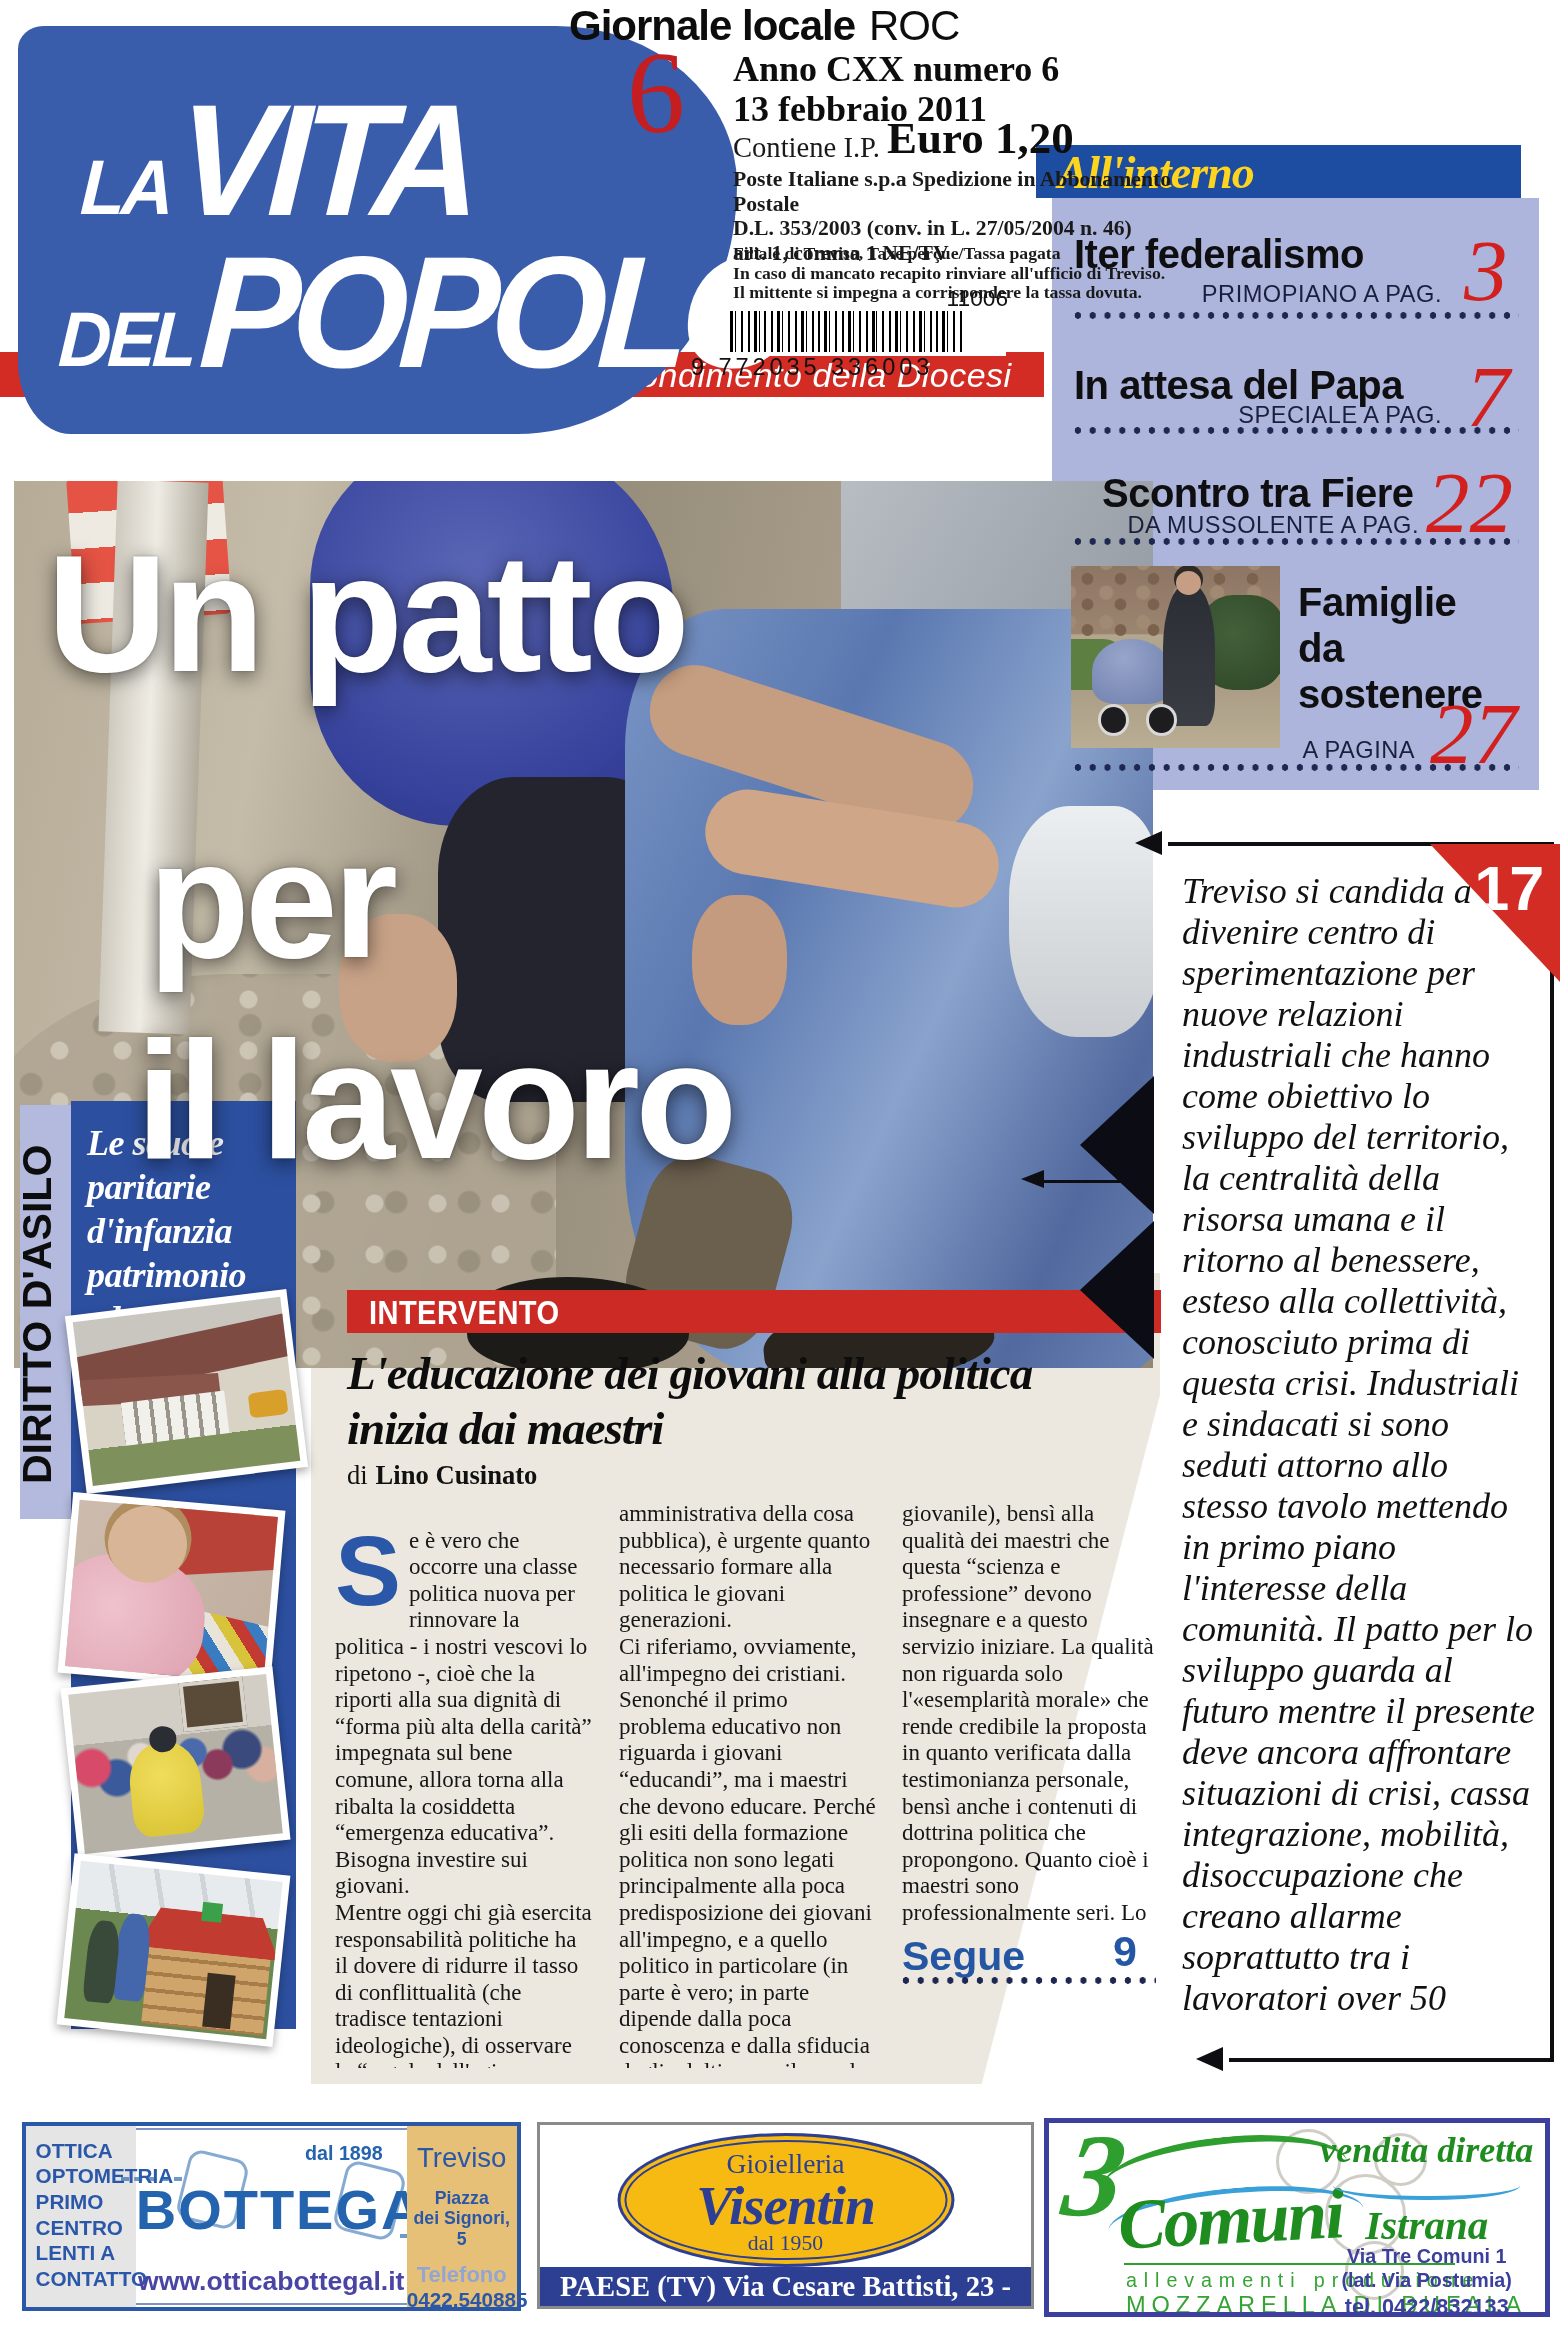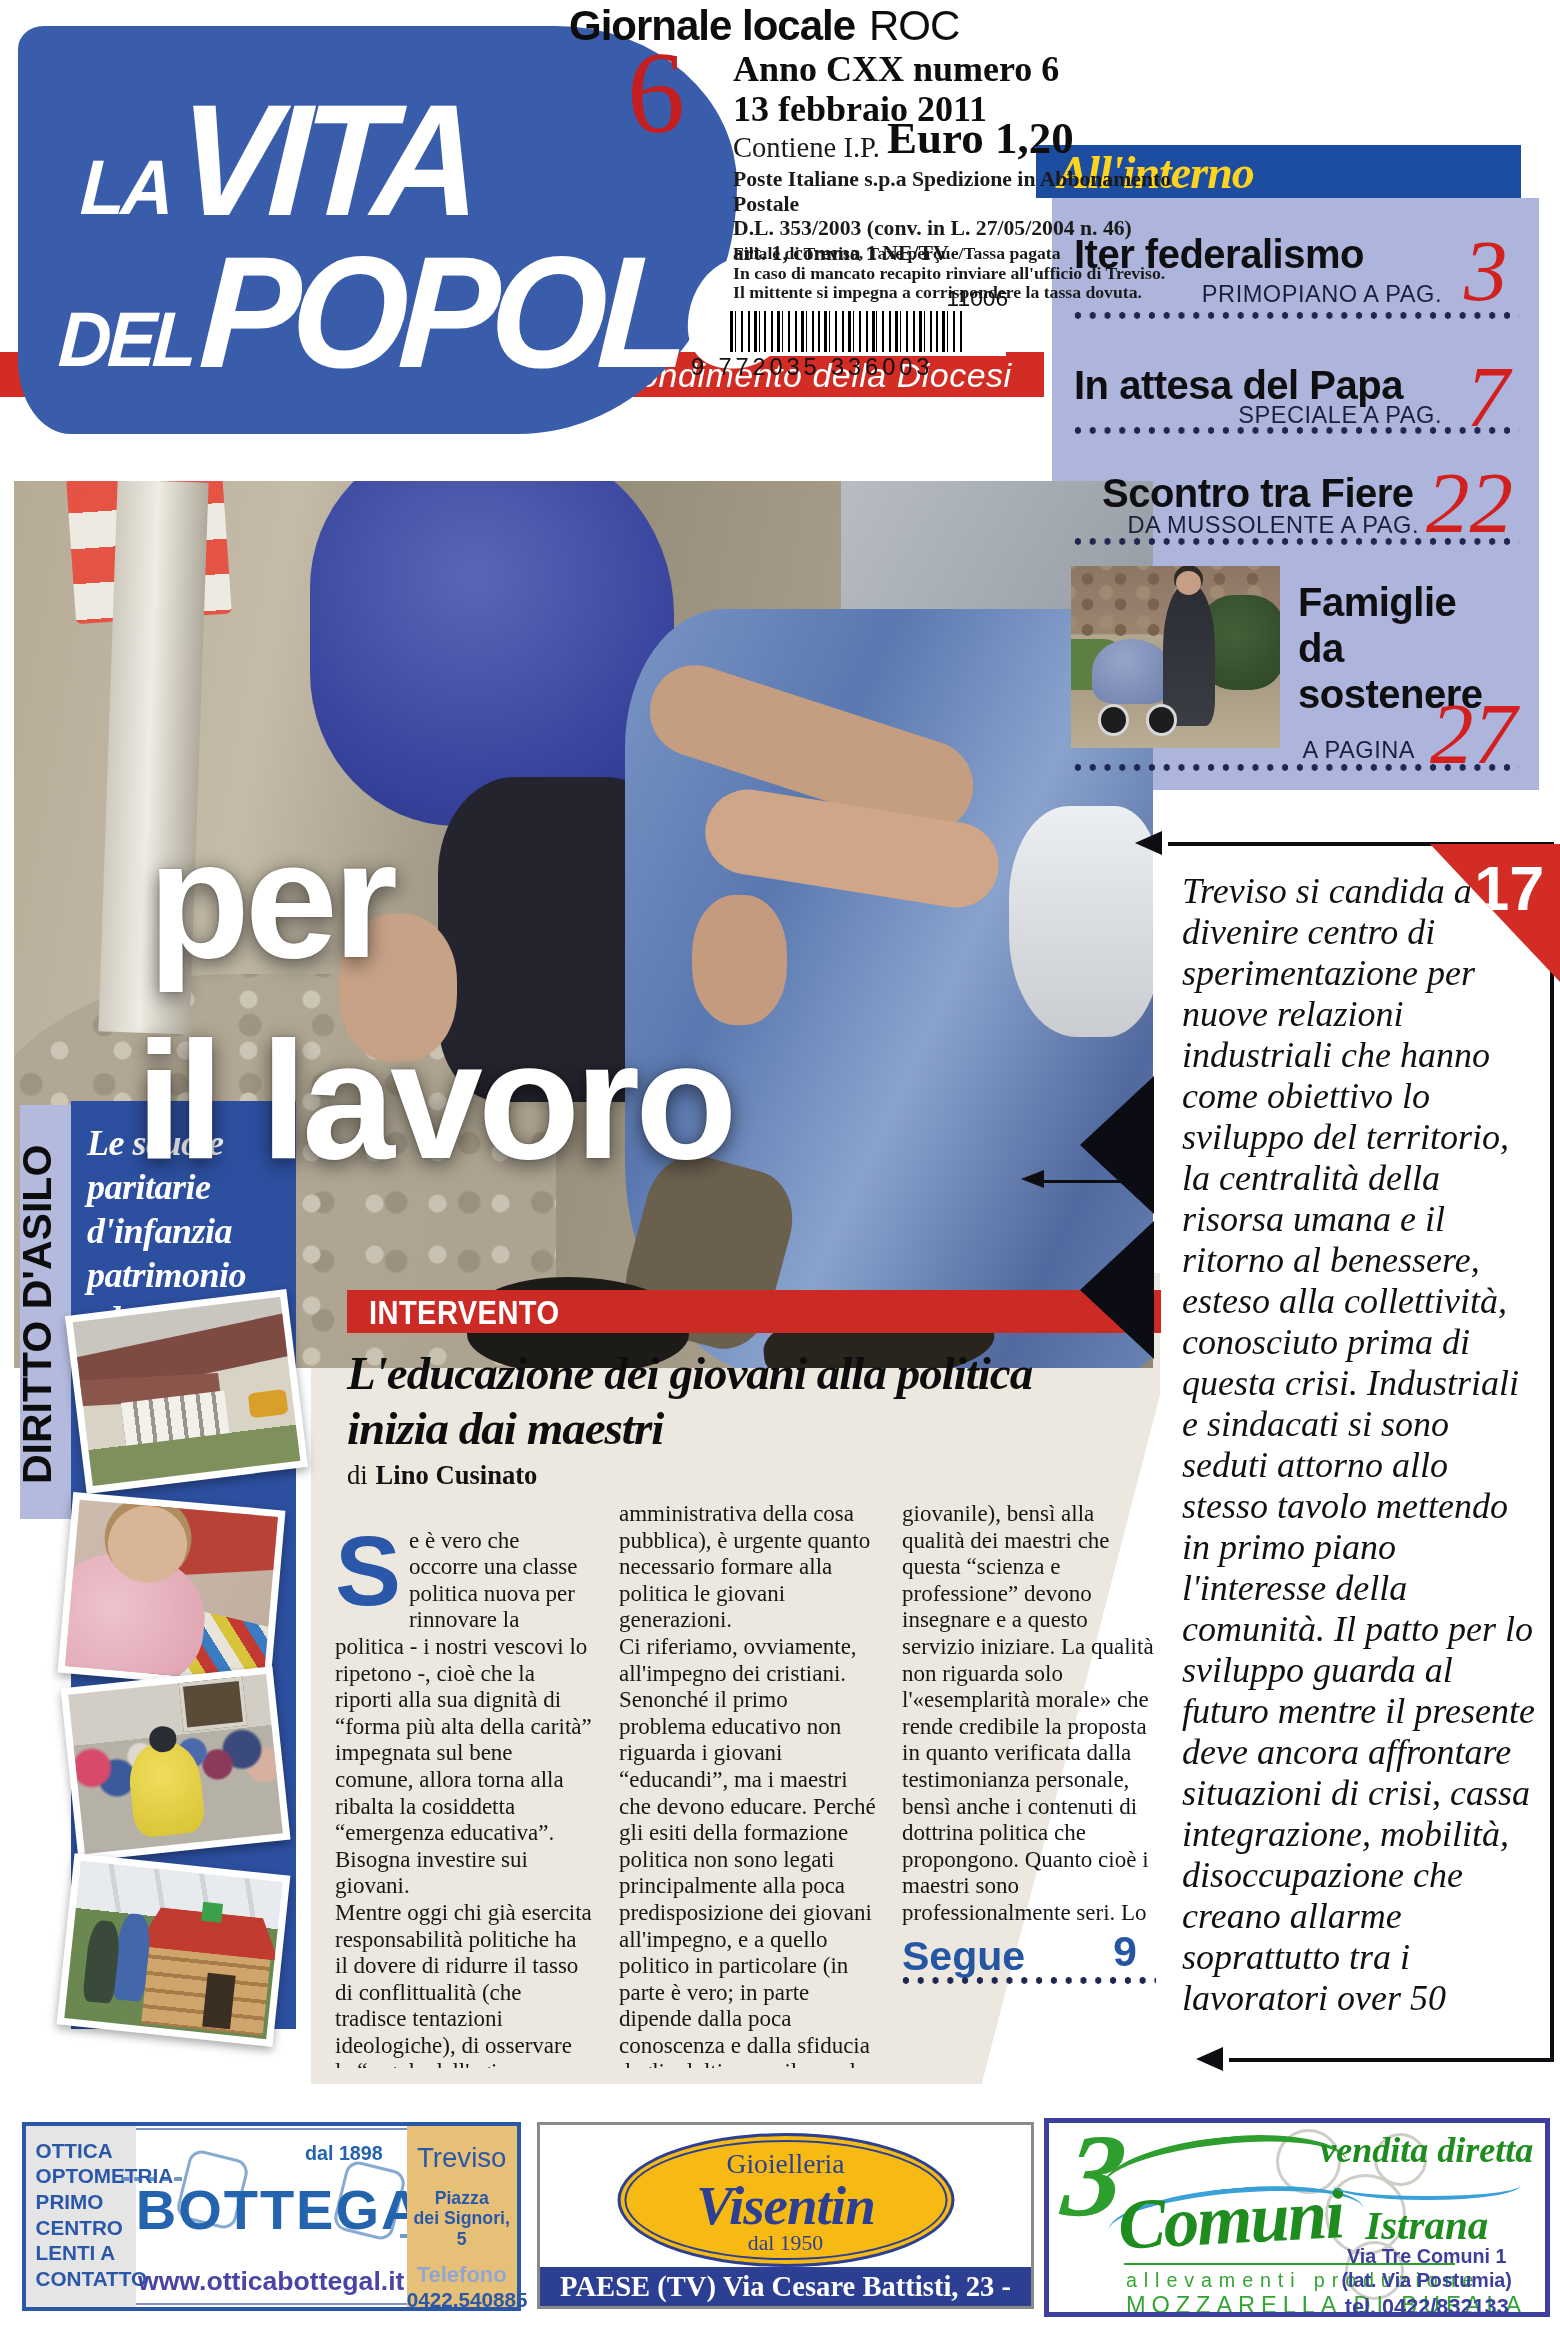--- a/index.html
+++ b/index.html
@@ -325,20 +325,21 @@
     <div class="pm-jeans"></div>
     <div class="pm-arm2"></div>
     <div class="pm-arm3"></div>
     <div class="pm-hand"></div>
     <div class="pm-cloth"></div>
     <div class="pm-sole"></div>
     <div class="pm-shoe1"></div>
     <div class="pm-shoe2"></div>
   </div>
 
+  <div class="headline-line hl1">Un patto</div>
   <div class="headline-line hl2">per</div>
   <div class="headline-line hl3">il lavoro</div>
 
   <div class="arrow-line" style="left:1168px;top:842px;width:384px;height:3.9px;"></div>
   <div class="arrow-head-left" style="left:1135px;top:831px;"></div>
   <div class="arrow-line" style="left:1550px;top:842px;width:3.9px;height:1220px;"></div>
   <div class="arrow-line" style="left:1229px;top:2058px;width:322px;height:3.9px;"></div>
   <div class="arrow-head-left" style="left:1196px;top:2047px;"></div>
   <div class="arrow-line" style="left:1044px;top:1180px;width:110px;height:3px;z-index:3;"></div>
   <div class="arrow-head-left" style="left:1021px;top:1170px;border-top-width:9.9px;border-bottom-width:9.9px;border-right-width:23.6px;z-index:3;"></div>

